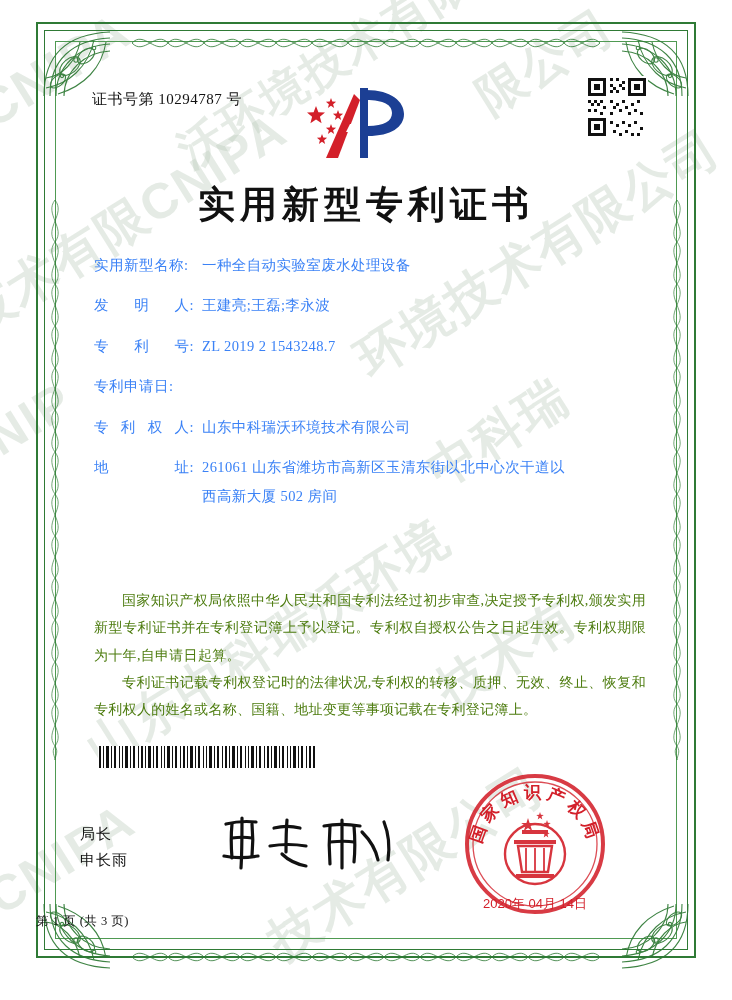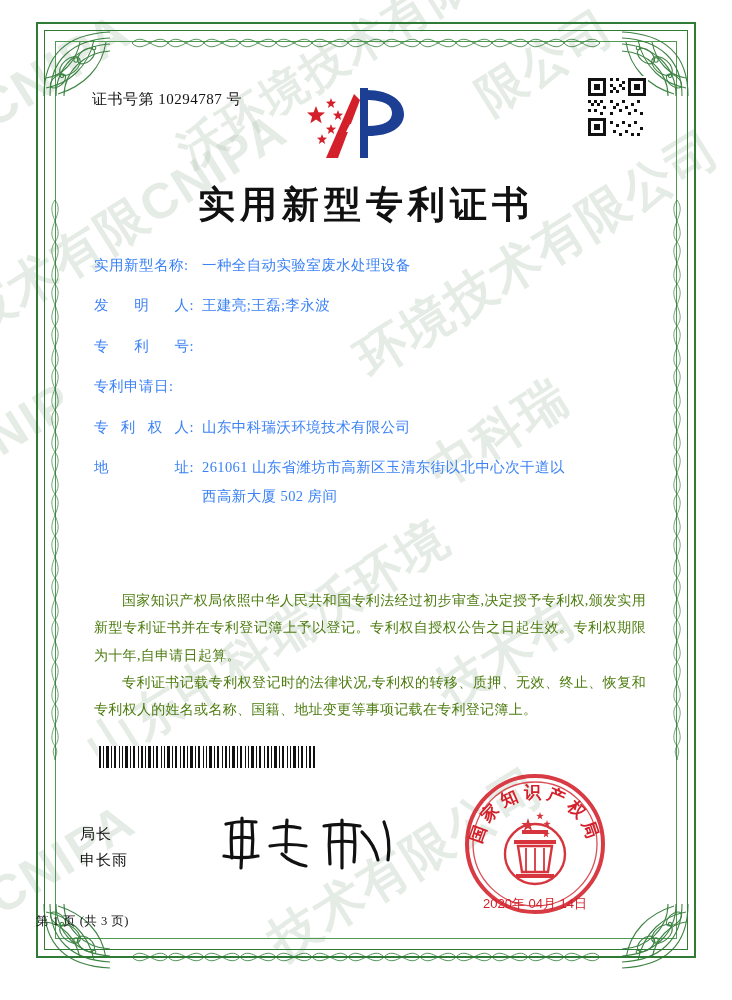--- a/index.html
+++ b/index.html
@@ -499,20 +499,21 @@
       </div>
       <div class="field-value">王建亮;王磊;李永波</div>
     </div>
 
     <div class="field-row">
       <div class="field-label sp2">
         <span>专</span>
         <span>利</span>
         <span>号:</span>
       </div>
+      <div class="field-value">ZL 2019 2 1543248.7</div>
     </div>
 
     <div class="field-row">
       <div class="field-label">专利申请日:</div>
     </div>
 
     <div class="field-row">
       <div class="field-label sp2">
         <span>专</span>
         <span>利</span>

